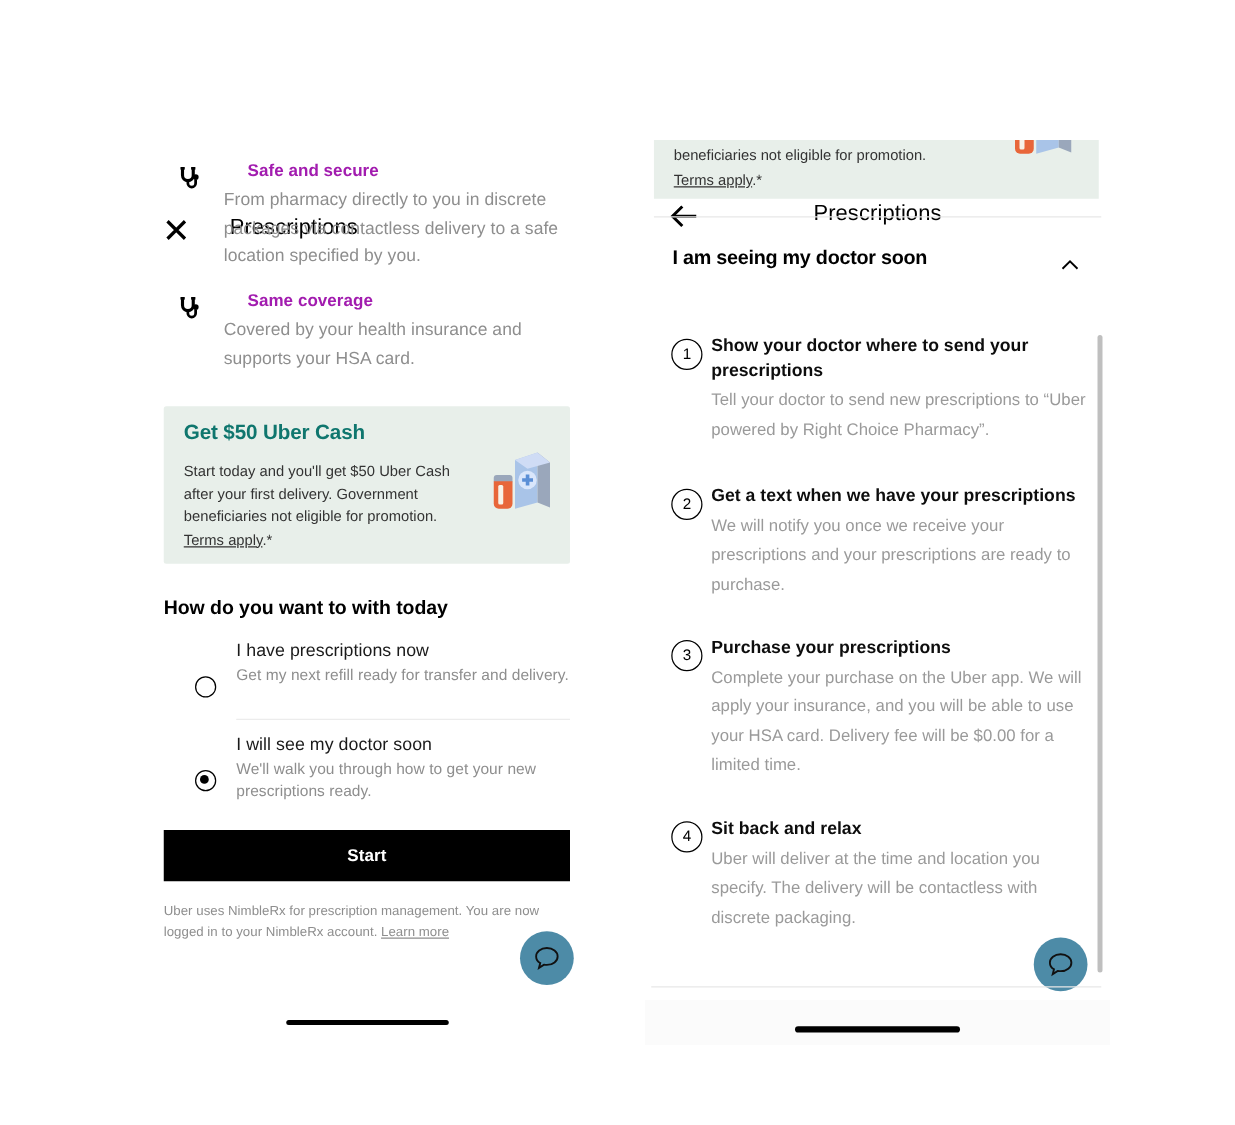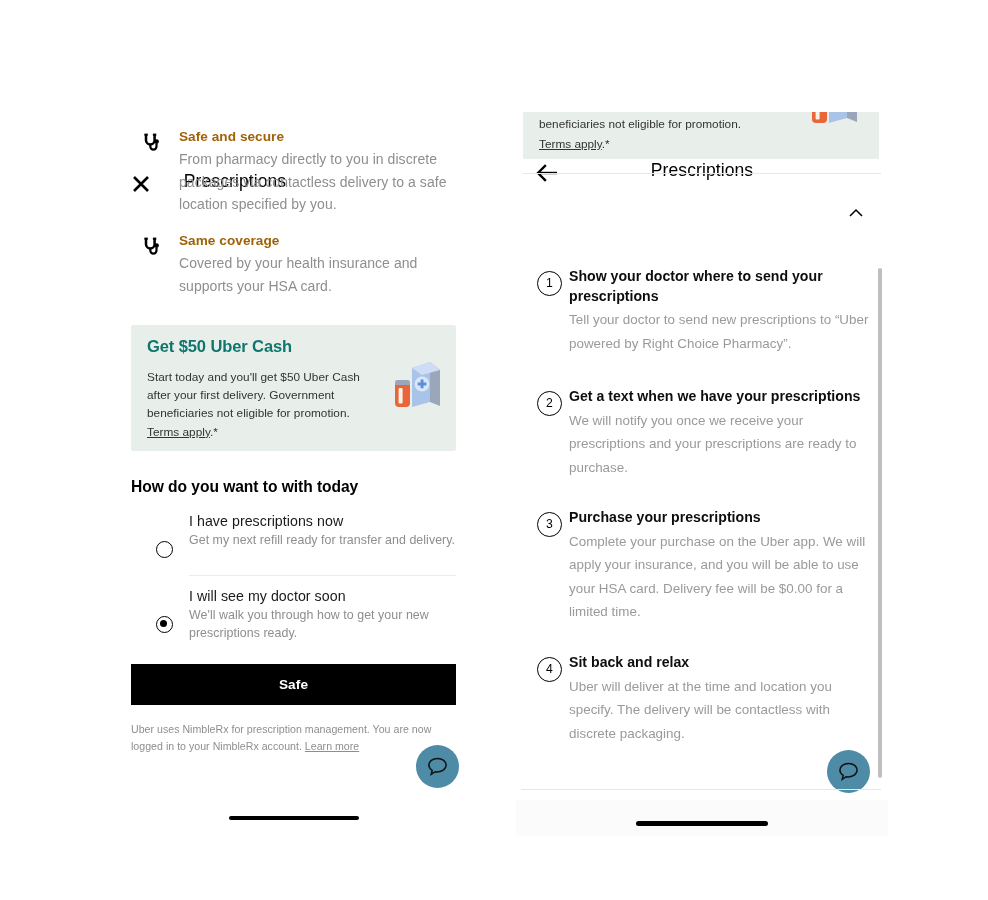--- a/index.html
+++ b/index.html
@@ -60,23 +60,24 @@
     position: absolute;
     left: 11px; top: 3px;
     width: 22px; height: 22px;
   }
   .feat-body {
     margin-left: 48px;
   }
   .feat-title {
     font-size: 13.6px;
     font-weight: bold;
-    color: #a16207;
+    color: #a21caf;
     line-height: 18px;
     letter-spacing: 0.05px;
+    margin-left: 19px;
   }
   .feat-desc {
     font-size: 14px;
     font-weight: 400;
     color: #8e8e8e;
     line-height: 22.5px;
     margin-top: 2px;
     letter-spacing: 0.05px;
   }
 
@@ -473,21 +474,21 @@
     <div id="radio-divider"></div>
 
     <div class="radio-row" id="radio-1">
       <span class="radio-mark checked"></span>
       <div class="radio-body">
         <div class="radio-title">I will see my doctor soon</div>
         <div class="radio-desc">We'll walk you through how to get your new prescriptions ready.</div>
       </div>
     </div>
 
-    <button id="next-button">Safe</button>
+    <button id="next-button">Start</button>
 
     <div id="lp-footnote"><span>Uber uses NimbleRx for prescription management. You are now logged in to your NimbleRx account. </span><span class="tlink">Learn more</span></div>
 
     <div id="lp-fab">
       <svg width="21" height="21" viewBox="0 0 21 21">
         <path d="M10.5 2.4 C5.6 2.4 1.9 5.4 1.9 9.1 C1.9 11.3 3.2 13.2 5.2 14.4 L4.2 18.3 L8.2 15.7 C8.9 15.8 9.7 15.9 10.5 15.9 C15.4 15.9 19.1 12.9 19.1 9.1 C19.1 5.4 15.4 2.4 10.5 2.4 Z" fill="none" stroke="#111" stroke-width="1.5"></path>
       </svg>
     </div>
 
     <div id="lp-homebar"></div>
@@ -519,20 +520,21 @@
             <rect x="5" y="22" width="15" height="7" rx="2.4" fill="#9aa7bb"></rect>
             <path d="M5 27 h15 v18 a4 4 0 0 1 -4 4 h-7 a4 4 0 0 1 -4 -4 z" fill="#e8663a"></path>
             <rect x="8.6" y="30" width="4" height="15.5" rx="1.2" fill="#f7f2e8"></rect>
           </svg>
         </div>
       </div>
 
       <div id="rp-divider-1"></div>
 
       <div id="accordion-header">
+        <div id="accordion-label">I am seeing my doctor soon</div>
         <div id="accordion-chevron">
           <svg width="14" height="10" viewBox="0 0 14 10">
             <path d="M1 8 L7 2 L13 8" stroke="#000" stroke-width="1.5" fill="none"></path>
           </svg>
         </div>
       </div>
 
       <div class="step-row" id="step-0">
         <span class="step-num">1</span>
         <div class="step-body">

